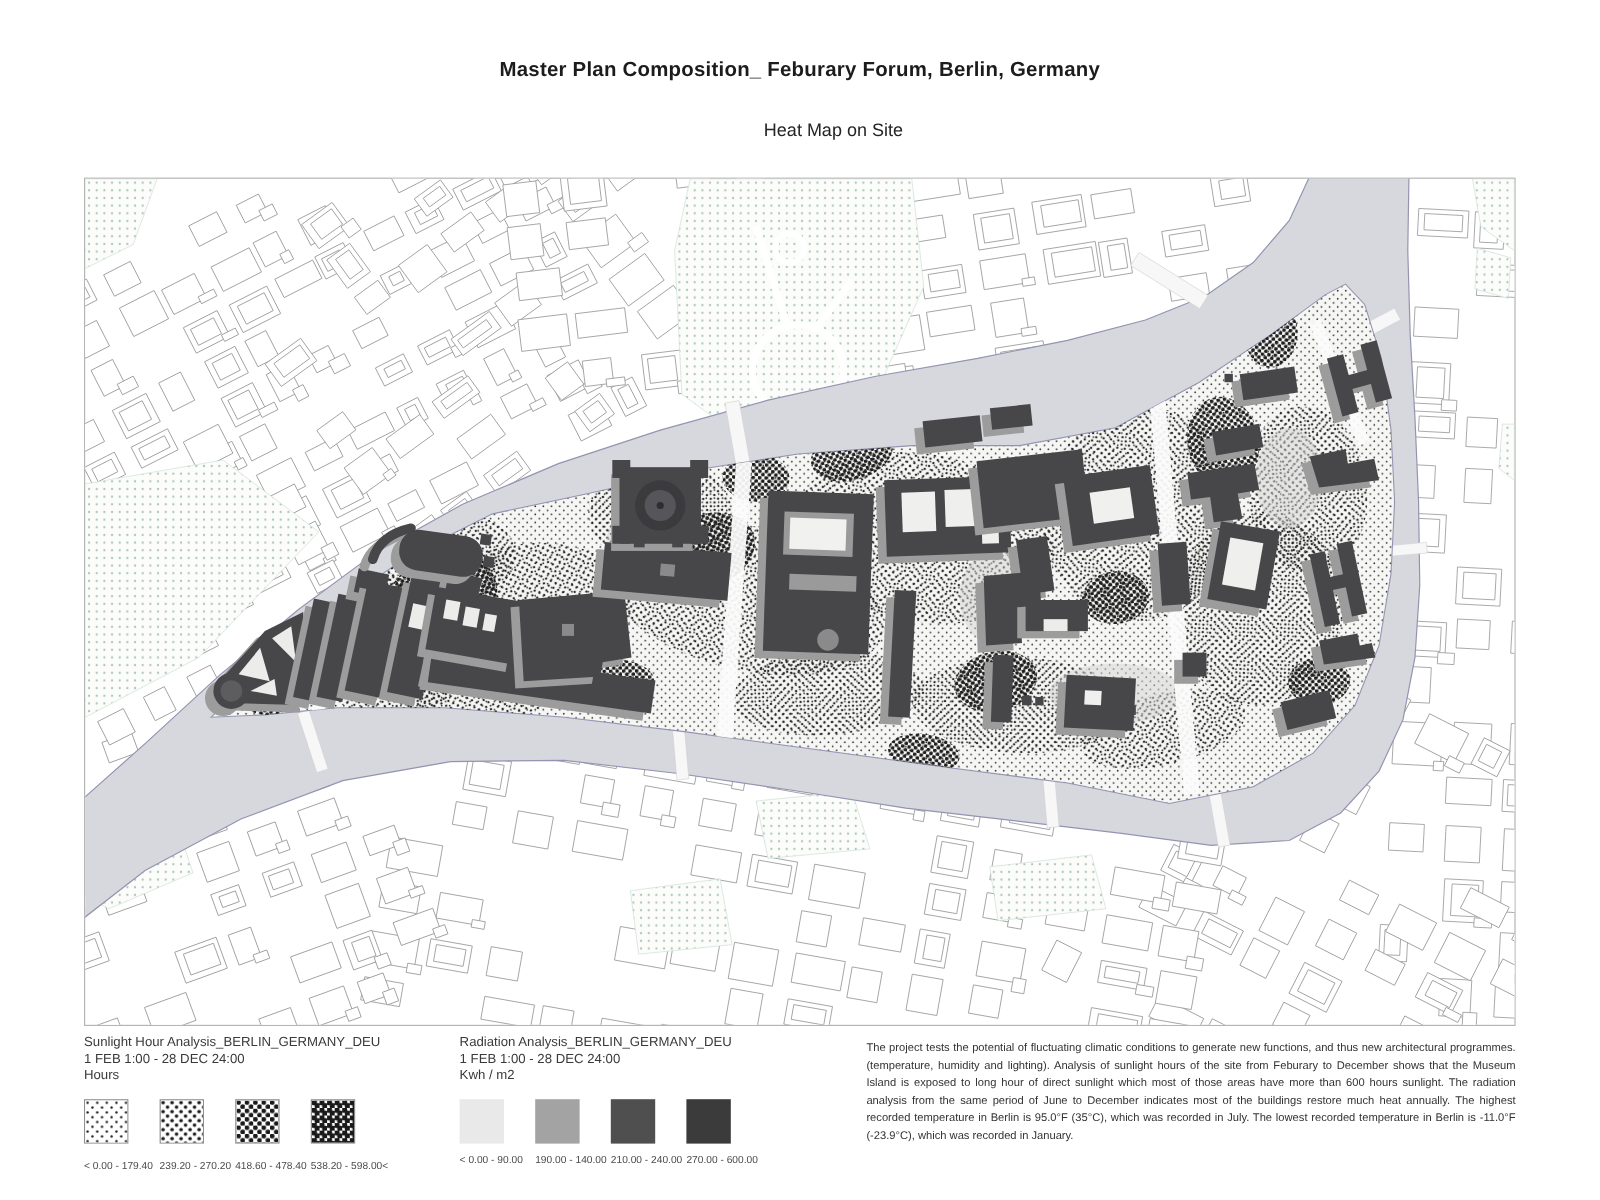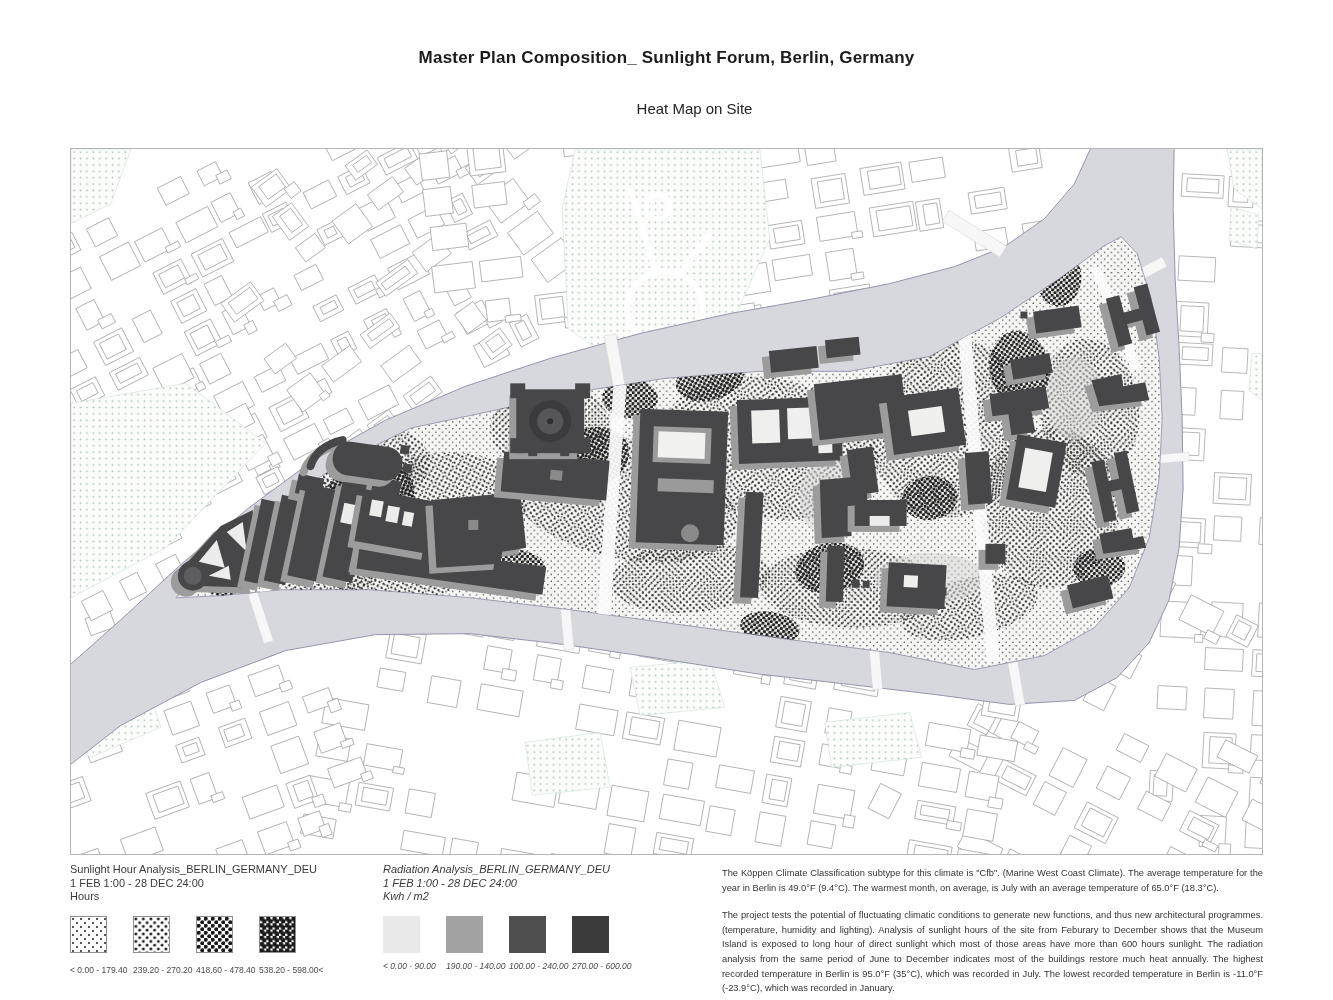--- a/index.html
+++ b/index.html
@@ -15,21 +15,21 @@
   .swatch-item{width:63px;}
   .swatch-box{width:37px;height:37px;box-sizing:border-box;}
   .swatch-box.bordered{border:1px solid #8f8f8f;}
   .swatch-label{margin-top:8px;font-size:8.5px;color:#4a4a4a;white-space:nowrap;}
   .climate-block{position:absolute;left:652px;top:3px;width:541px;}
   .climate-block p{margin:0 0 13px 0;font-size:9.3px;line-height:14.6px;text-align:justify;color:#333;}
 </style>
 </head>
 <body>
 
-<div class="page-title">Master Plan Composition_ Sunlight Forum, Berlin, Germany</div>
+<div class="page-title">Master Plan Composition_ Feburary Forum, Berlin, Germany</div>
 <div class="page-subtitle">Heat Map on Site</div>
 
 <div class="map-frame">
   <svg id="mapsvg" viewBox="0 0 1193 707" preserveAspectRatio="none">
       <defs>
         <pattern id="isleDots" width="6.8" height="6.8" patternUnits="userSpaceOnUse">
           <rect x="0" y="0" width="6.8" height="6.8" fill="#f6f6f4"></rect>
           <circle cx="1.7" cy="1.7" r="0.72" fill="#2e2e2e"></circle>
           <circle cx="5.1" cy="5.1" r="0.72" fill="#2e2e2e"></circle>
         </pattern>
@@ -923,40 +923,39 @@
               <pattern id="lp3" width="6.3" height="6.3" patternUnits="userSpaceOnUse">
                 <rect x="0" y="0" width="6.3" height="6.3" fill="#ffffff"></rect>
                 <circle cx="1.575" cy="1.575" r="2.6" fill="#1a1a1a"></circle>
                 <circle cx="4.725" cy="4.725" r="2.6" fill="#1a1a1a"></circle>
               </pattern>
             </defs>
             <rect x="0" y="0" width="37" height="37" fill="url(#lp3)"></rect>
           </svg><div class="swatch-label">538.20 - 598.00&lt;</div></div>
       </div>
   </div>
-  <div class="legend-block" style="left:313px;width:300px;font-style:italic;">
+  <div class="legend-block" style="left:313px;width:300px;">
     <div class="legend-title">Radiation Analysis_BERLIN_GERMANY_DEU</div>
     <div class="legend-period">1 FEB 1:00 - 28 DEC 24:00</div>
     <div class="legend-unit">Kwh / m2</div>
     <div class="swatch-strip" id="radiation-swatches">
         <div class="swatch-item">
           <div class="swatch-box" style="background-color: rgb(233, 233, 233);"></div>
           <div class="swatch-label">&lt; 0.00 - 90.00</div>
         </div>
         <div class="swatch-item">
           <div class="swatch-box" style="background-color: rgb(163, 163, 163);"></div>
           <div class="swatch-label">190.00 - 140.00</div>
         </div>
         <div class="swatch-item">
           <div class="swatch-box" style="background-color: rgb(79, 79, 79);"></div>
-          <div class="swatch-label">100.00 - 240.00</div>
+          <div class="swatch-label">210.00 - 240.00</div>
         </div>
         <div class="swatch-item">
           <div class="swatch-box" style="background-color: rgb(59, 59, 59);"></div>
           <div class="swatch-label">270.00 - 600.00</div>
         </div>
       </div>
   </div>
   <div class="climate-block">
-    <p>The Köppen Climate Classification subtype for this climate is "Cfb". (Marine West Coast Climate). The average temperature for the year in Berlin is 49.0°F (9.4°C). The warmest month, on average, is July with an average temperature of 65.0°F (18.3°C).</p>
     <p>The project tests the potential of fluctuating climatic conditions to generate new functions, and thus new architectural programmes. (temperature, humidity and lighting). Analysis of sunlight hours of the site from Feburary to December shows that the Museum Island is exposed to long hour of direct sunlight which most of those areas have more than 600 hours sunlight. The radiation analysis from the same period of June to December indicates most of the buildings restore much heat annually. The highest recorded temperature in Berlin is 95.0°F (35°C), which was recorded in July. The lowest recorded temperature in Berlin is -11.0°F (-23.9°C), which was recorded in January.</p>
   </div>
 </div>
 
 </body></html>

